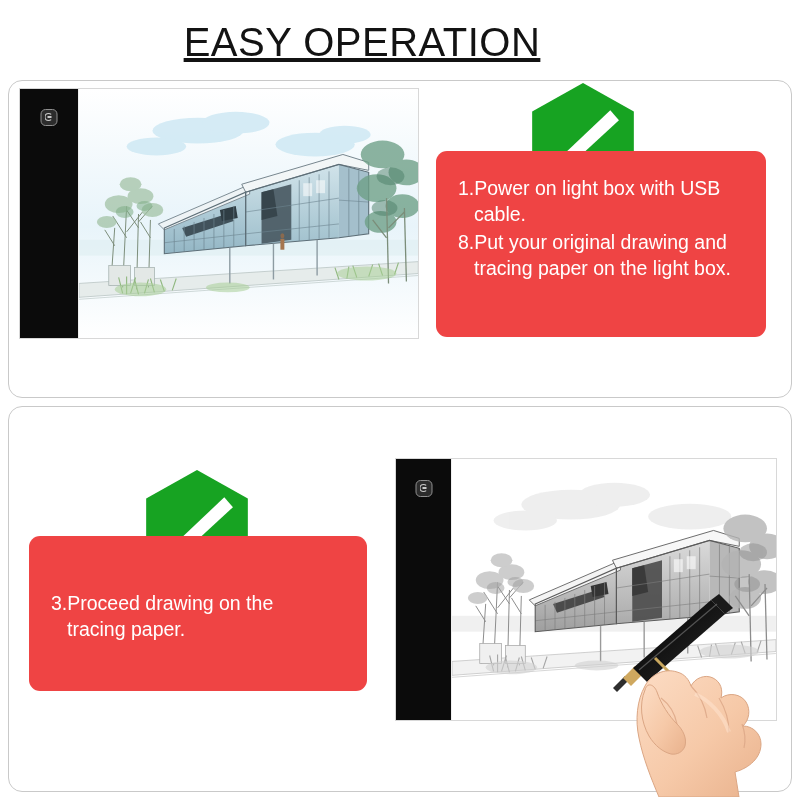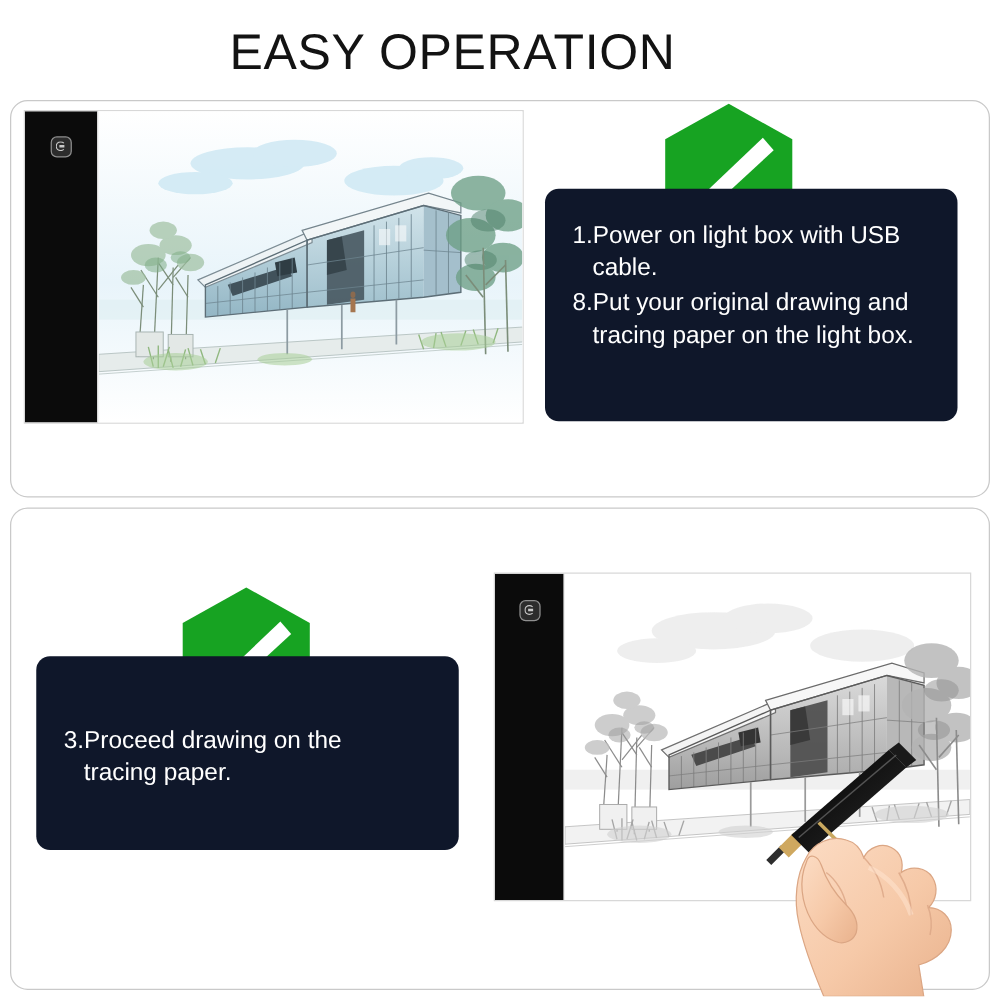--- a/index.html
+++ b/index.html
@@ -20,20 +20,21 @@
     position: absolute;
     top: 18px;
     left: 0;
     width: 724px;
     text-align: center;
     font-size: 40px;
     font-weight: 400;
     letter-spacing: 0.5px;
     color: #131313;
     line-height: 48px;
+    text-decoration: underline;
   }
 
   
   .panel {
     position: absolute;
     left: 8px;
     width: 784px;
     box-sizing: border-box;
     border: 1.5px solid #c9c9c9;
     border-radius: 14px;
@@ -93,21 +94,21 @@
   }
   .artwork { display:block; width: 100%; height: 100%; }
 
   
   .hex-badge { position: absolute; }
   .hex-badge svg { display: block; width: 100%; height: 100%; }
 
   
   .blue-card {
     position: absolute;
-    background: #0f172a;
+    background: #ef4444;
     border-radius: 11px;
     box-sizing: border-box;
     color: #ffffff;
   }
   .steps {
     margin: 0;
     padding: 0;
     list-style: none;
   }
   .step {
@@ -330,21 +331,21 @@
   <div class="hex-badge" style="left:126px; top:58px; width:124px; height:124px;">
     <svg viewBox="0 0 100 100">
       <polygon points="50,4 91,27 91,73 50,96 9,73 9,27" fill="#17A322"></polygon>
       <g>
         <path d="M72,26 L79,34 L40,70 L30,74 L32,64 Z" fill="#ffffff"></path>
         <path d="M30,74 L32,64 L38,70 Z" fill="#f4f4f4"></path>
       </g>
     </svg>
   </div>
 
-  <div class="blue-card" style="left:20px; top:118px; width:338px; height:155px; padding:54px 20px 0 22px;">
+  <div class="blue-card" style="left:20px; top:129px; width:338px; height:155px; padding:54px 20px 0 22px;">
     <ul class="steps">
       <li class="step">3.Proceed drawing on the
    tracing paper.</li>
     </ul>
   </div>
 
   <div class="lightbox" style="left:386px; top:51px; width:382px; height:263px;">
     <div class="bezel">
       <div class="logo-btn"></div>
     </div>

